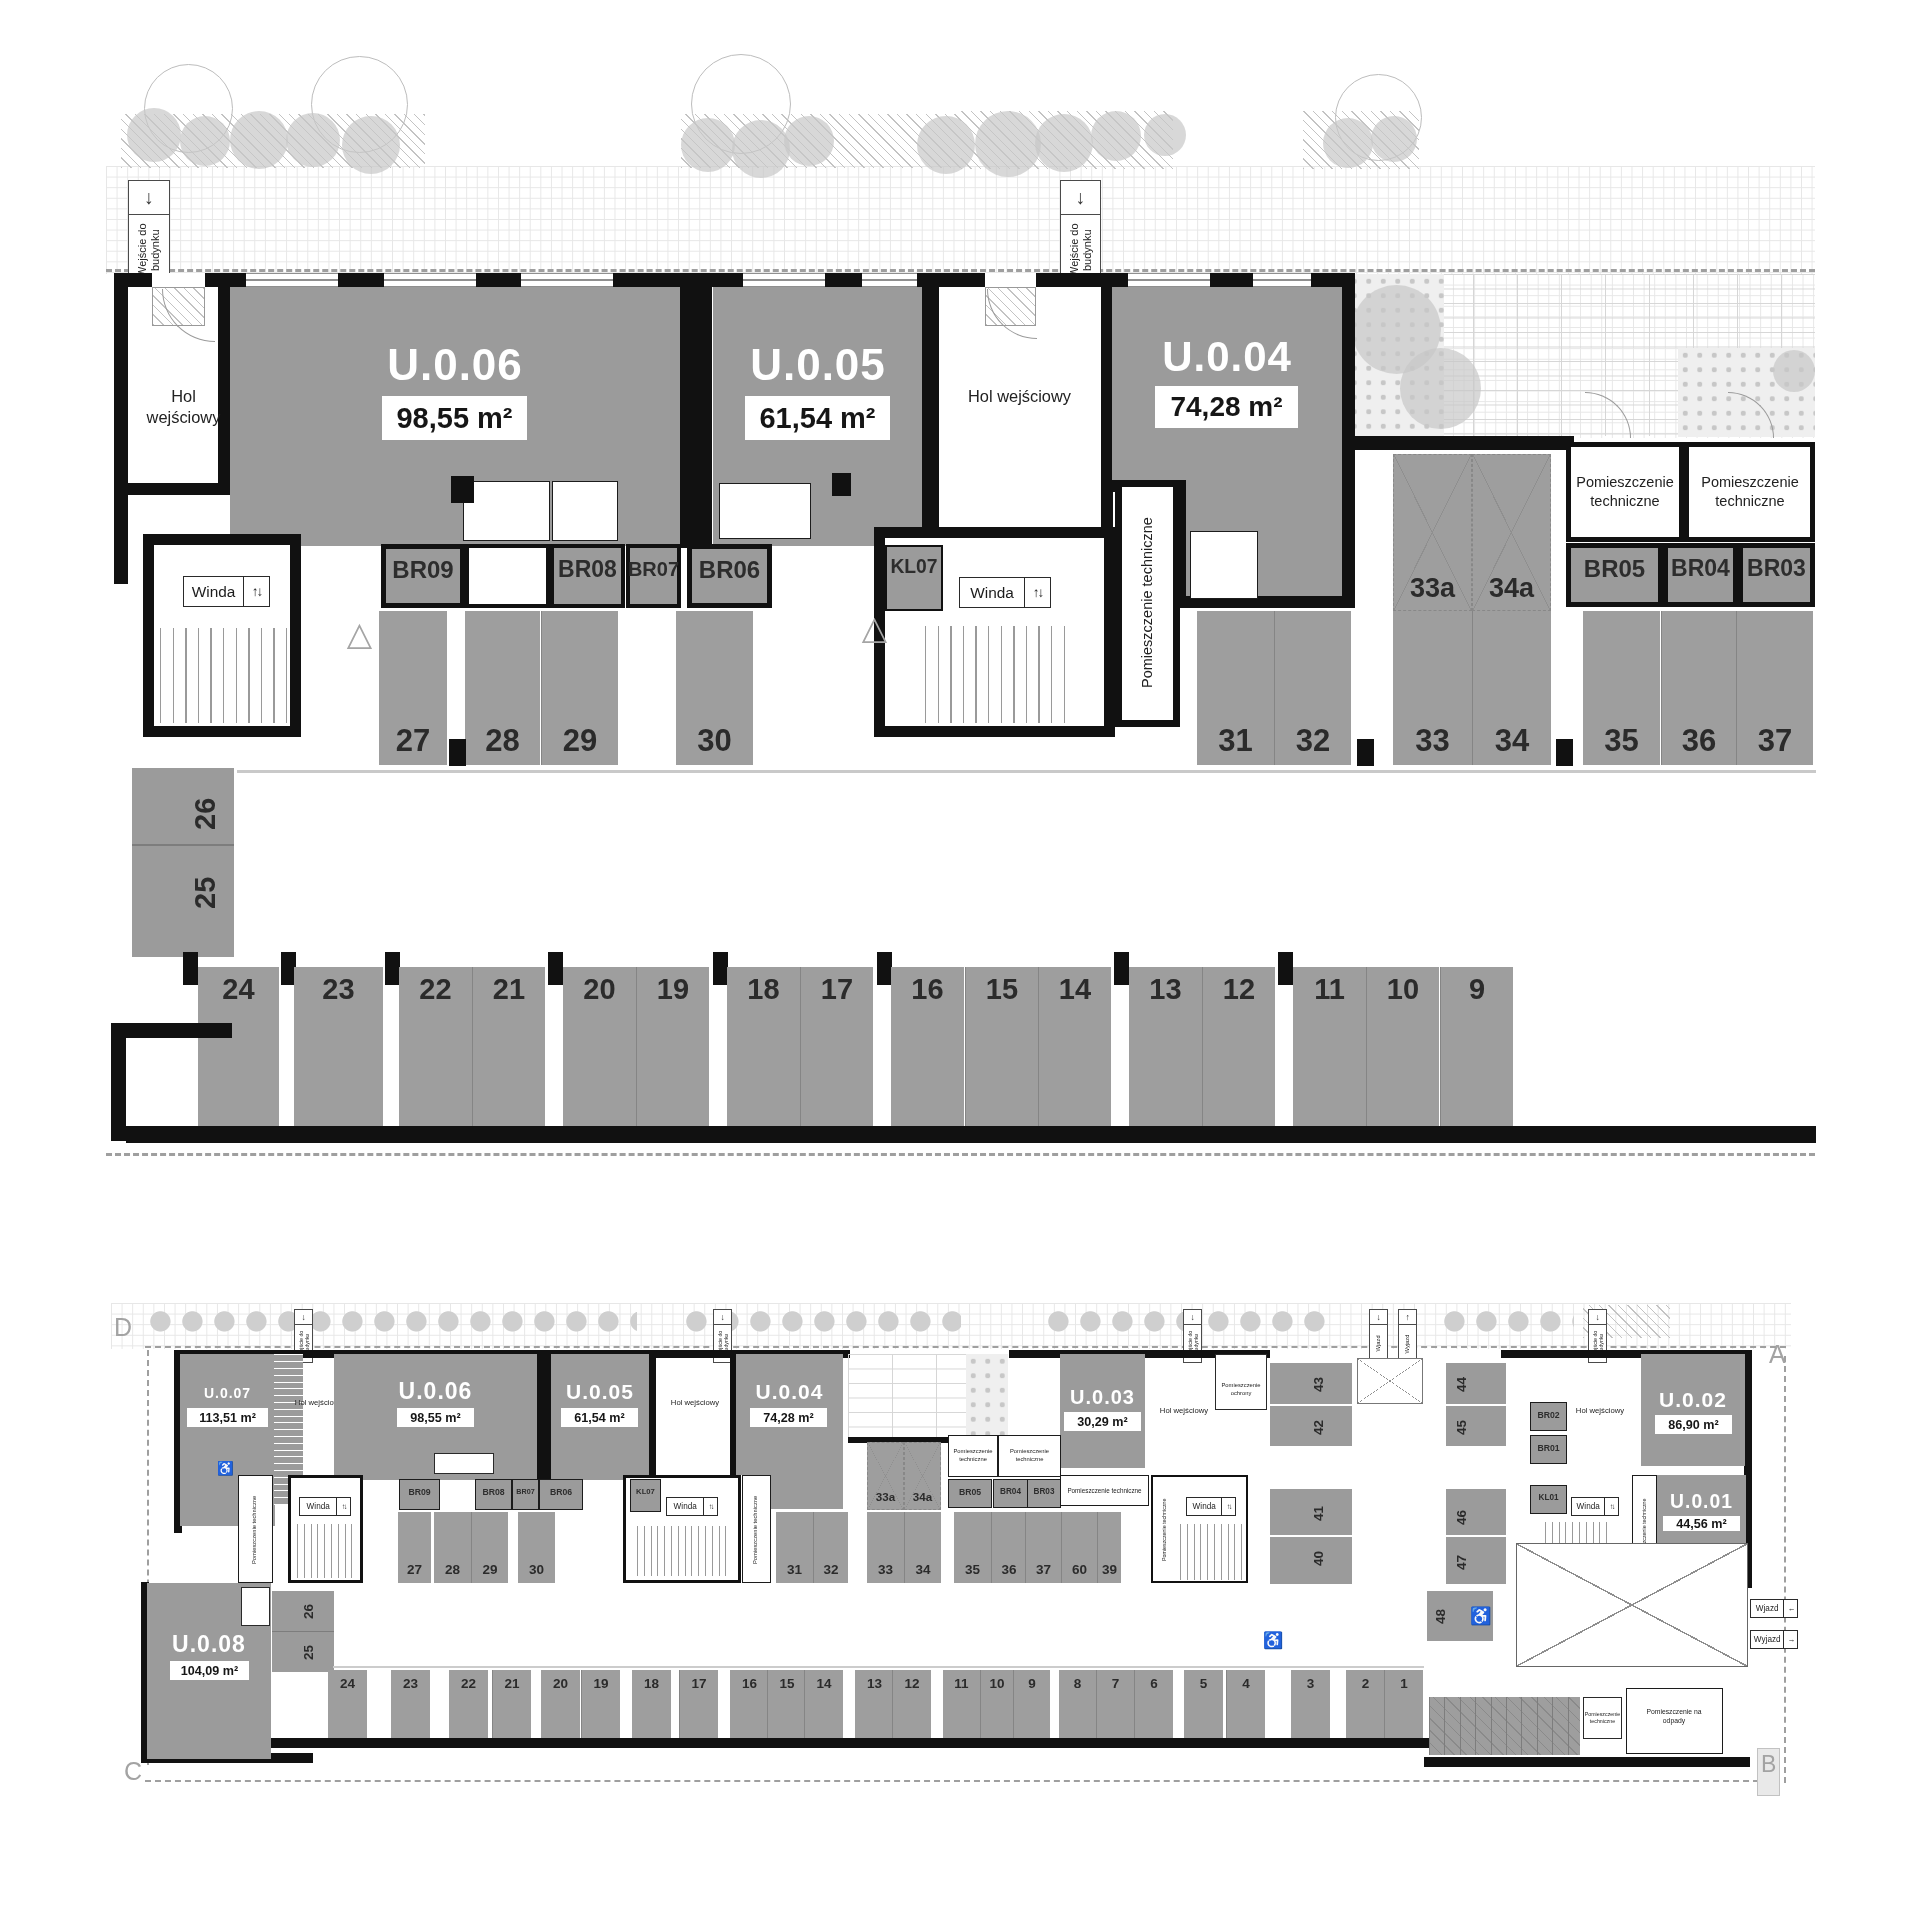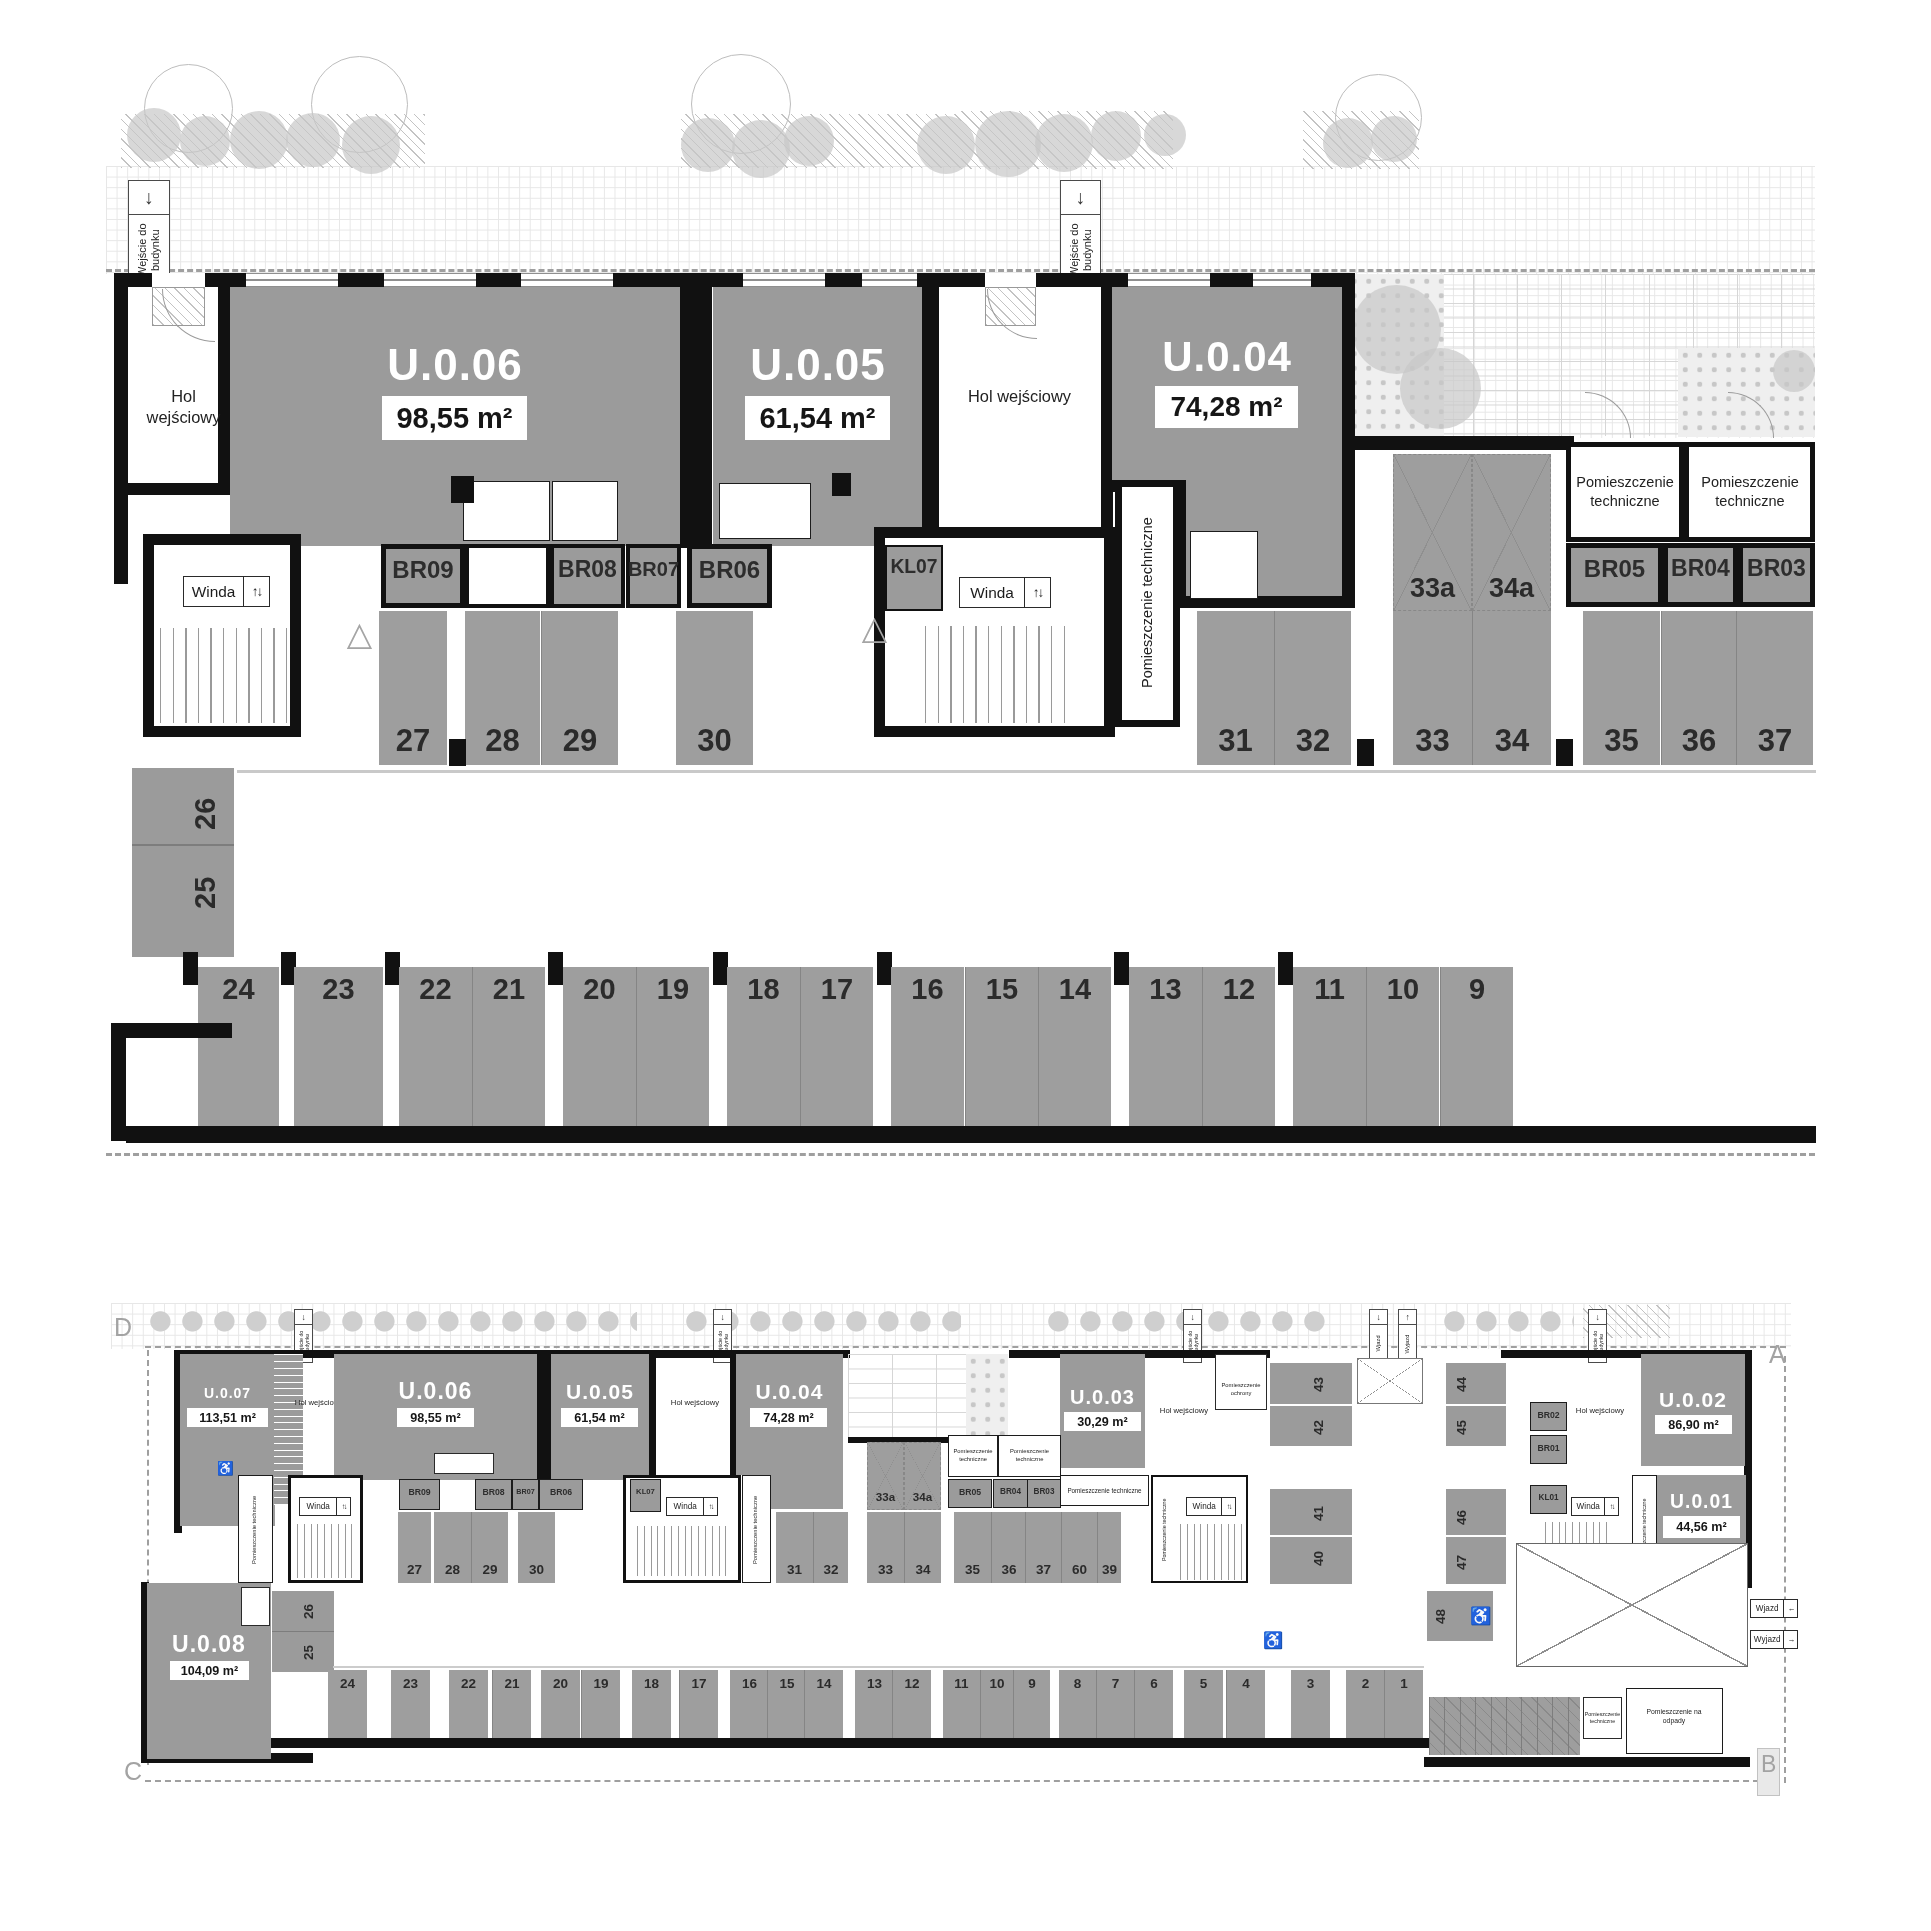--- a/index.html
+++ b/index.html
@@ -404,21 +404,21 @@
     <div class="abs g" style="left:1060px;top:1354px;width:85px;height:114px"></div>
     <div class="abs ul" style="left:1060px;top:1386px;width:85px;height:23px;font-size:20px">U.0.03</div>
     <div class="abs ab" style="left:1064px;top:1412px;width:77px;height:19.3px;font-size:12.6px">30,29 m²</div>
 
     <div class="abs g" style="left:1641px;top:1354px;width:104px;height:112px"></div>
     <div class="abs ul" style="left:1641px;top:1388px;width:104px;height:23px;font-size:21px">U.0.02</div>
     <div class="abs ab" style="left:1655px;top:1415px;width:77px;height:19.3px;font-size:12.6px">86,90 m²</div>
 
     <div class="abs g" style="left:1657px;top:1475px;width:89px;height:110px"></div>
     <div class="abs ul" style="left:1657px;top:1491px;width:89px;height:21px;font-size:19.3px">U.0.01</div>
-    <div class="abs ab" style="left:1663px;top:1516px;width:77px;height:22px;font-size:12.6px">44,56 m²</div>
+    <div class="abs ab" style="left:1663px;top:1516px;width:77px;height:15px;font-size:12.6px">44,56 m²</div>
     <div class="abs wh b1" style="left:1661px;top:1553px;width:33px;height:29px"></div>
 
     <div class="abs g" style="left:147px;top:1583px;width:124px;height:176px"></div>
     <div class="abs ul" style="left:147px;top:1632px;width:124px;height:25px;font-size:23px">U.0.08</div>
     <div class="abs ab" style="left:170px;top:1661px;width:79px;height:19.3px;font-size:12.6px">104,09 m²</div>
     <div class="abs wh b1" style="left:241px;top:1587px;width:29px;height:39px"></div>
 
     <div class="abs wh b2" style="left:238px;top:1475px;width:35px;height:108px"></div>
     <div class="abs vt rl ctr" style="left:241px;top:1481px;width:27px;height:97px;font-size:5.8px">Pomieszczenie techniczne</div>
     <div class="abs ctr" style="left:214px;top:1456px;width:23px;height:23px;font-size:13.5px;color:#8a8a8a">♿</div>

